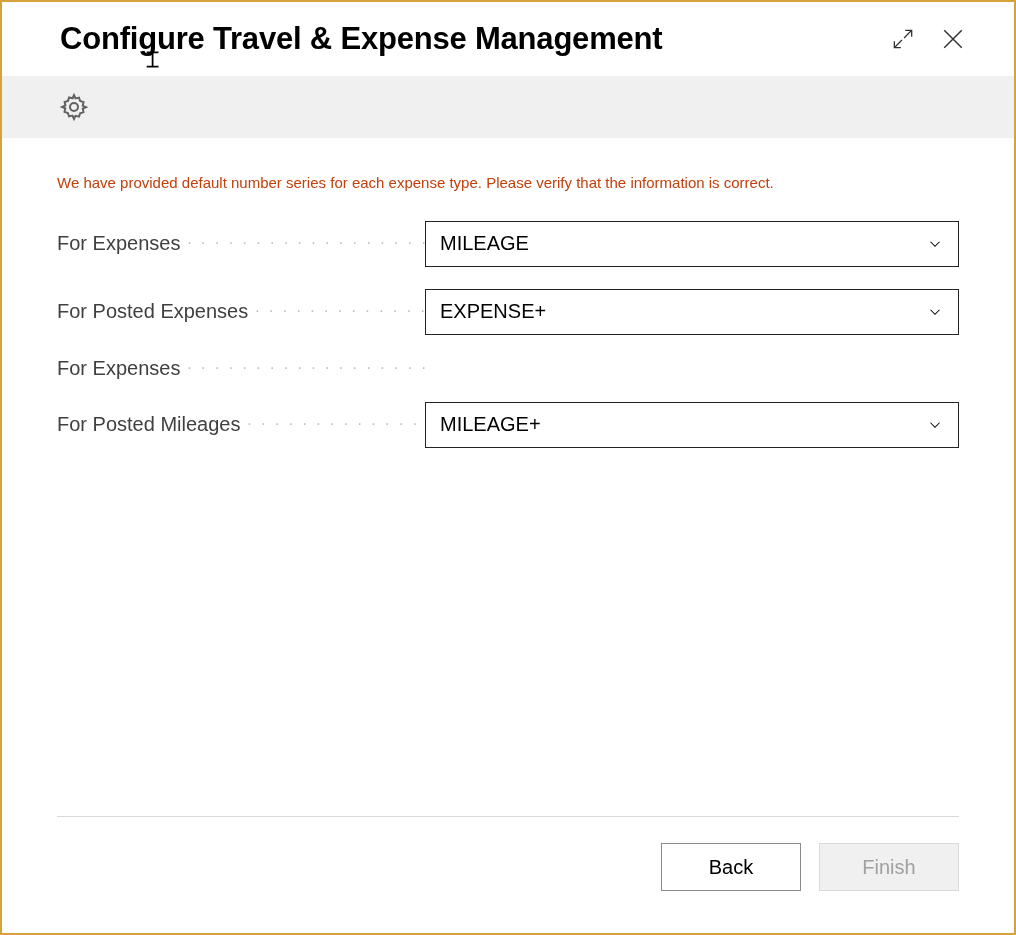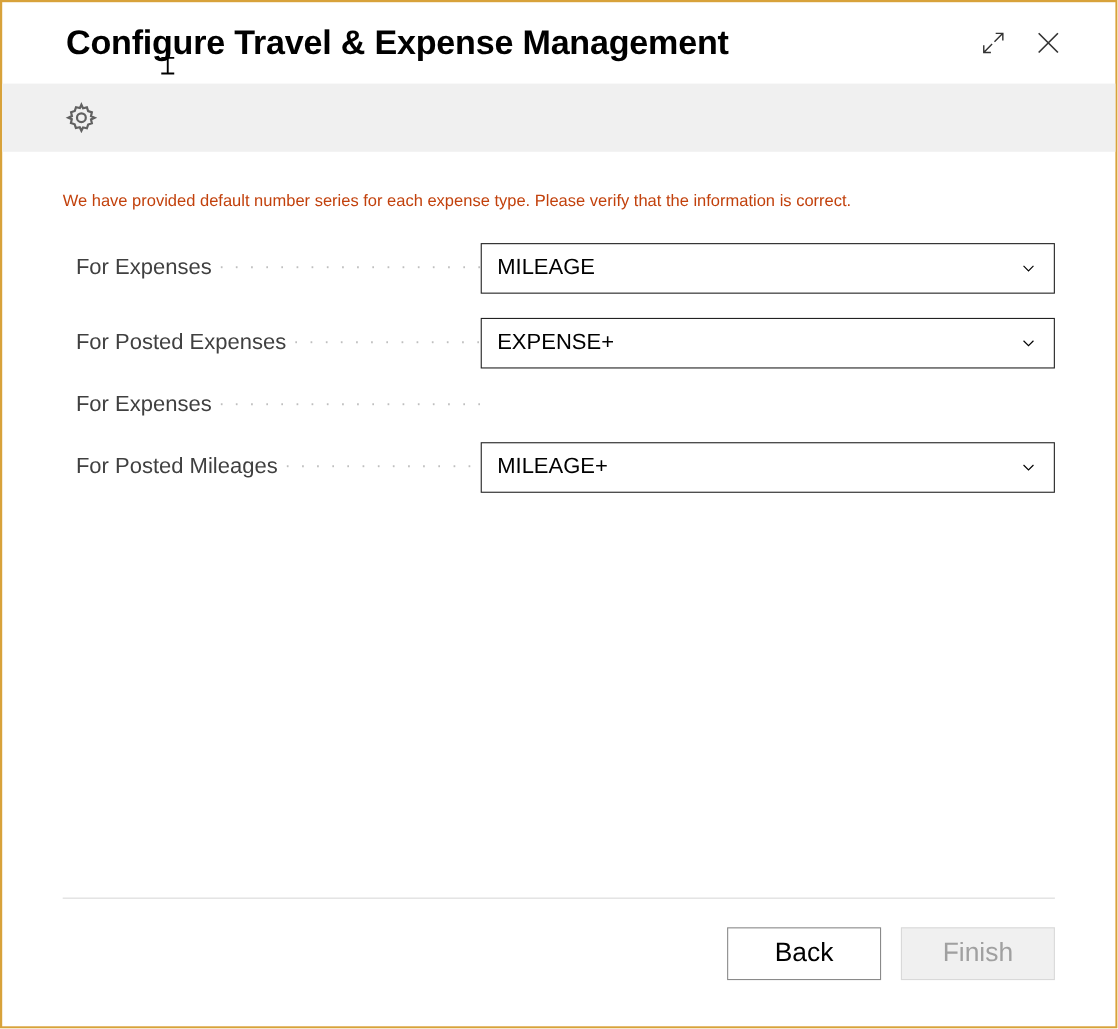--- a/index.html
+++ b/index.html
@@ -89,21 +89,20 @@
     align-items: center;
     margin-bottom: 22px;
   }
   .form-label {
     width: 368px;
     color: #404040;
     font-size: 20px;
     position: relative;
     overflow: hidden;
     white-space: nowrap;
-    margin-left: 12px;
   }
   .form-label::after {
     content: " · · · · · · · · · · · · · · · · · · · · · · · · · · · · · · · · · · · · · · · · · ·";
     color: #bfbfbf;
     letter-spacing: 2px;
     font-size: 16px;
     position: relative;
     top: -2px;
   }
   .form-select {
@@ -131,21 +130,21 @@
     padding: 26px 0 42px 0;
     display: flex;
     justify-content: flex-end;
     gap: 18px;
   }
   .btn {
     min-width: 140px;
     height: 48px;
     border: 1px solid #8a8a8a;
     background: #fff;
-    font-size: 24px;
+    font-size: 20px;
     color: #000;
     display: flex;
     align-items: center;
     justify-content: center;
     cursor: pointer;
   }
   .btn.disabled {
     background: #f0f0f0;
     border-color: #d9d9d9;
     color: #a0a0a0;

